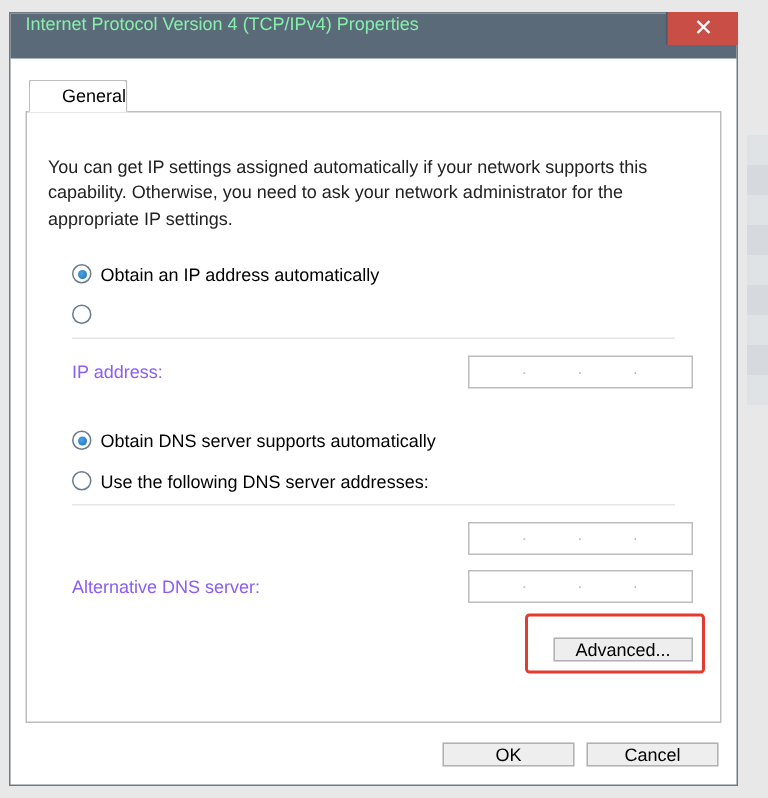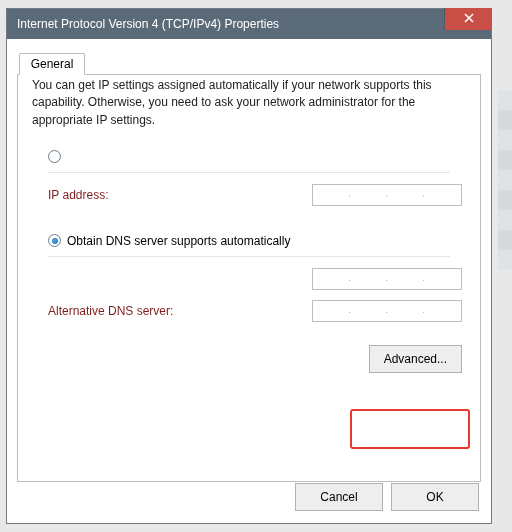--- a/index.html
+++ b/index.html
@@ -4,73 +4,73 @@
   <style>
     * { box-sizing: border-box; font-family: "Segoe UI", Tahoma, sans-serif; }
     body { margin: 0; background: #e8e8e8; width: 512px; height: 532px; overflow: hidden; position: relative; }
 
     .window {
       position: absolute; left: 6px; top: 8px; width: 486px; height: 516px;
       background: #fff; border: 1px solid #6f7a83;
       box-shadow: 0 0 0 1px rgba(255,255,255,.4) inset;
     }
     .titlebar {
-      height: 30px; background: #5b6a78; color: #ffffff;
-      display: flex; align-items: center; padding-left: 10px;
+      height: 30px; background: #5b6a78; color: #86efac;
+      display: flex; padding-left: 10px;
       font-size: 12px; position: relative;
     }
     .closebtn {
       position: absolute; right: -1px; top: -1px; width: 48px; height: 22px;
       background: #c94f46; color: #fff; display: flex; align-items: center; justify-content: center;
       border-left: 1px solid #4e5964;
     }
     .closebtn svg { width: 10px; height: 10px; }
 
     .client { position: absolute; left: 10px; top: 44px; right: 10px; bottom: 48px; }
 
     .tab {
       position: absolute; left: 2px; top: 0; width: 66px; height: 22px;
       background: #fff; border: 1px solid #bdbdbd; border-bottom: 1px solid #fff;
-      font-size: 12px; display: flex; align-items: center; justify-content: center;
+      font-size: 12px; display: flex; align-items: center; justify-content: flex-end;
       z-index: 2; border-radius: 2px 2px 0 0;
     }
     .panel {
       position: absolute; left: 0; top: 21px; right: 0; height: 408px;
       border: 1px solid #bdbdbd; background: #fff;
     }
 
-    .intro { font-size: 12px; color: #222; margin: 2px 14px 16px 14px; line-height: 1.45; }
+    .intro { font-size: 12px; color: #222; margin: 28px 14px 16px 14px; line-height: 1.45; }
 
     .group { margin: 0 18px 20px 18px; position: relative; }
     .row { display: flex; align-items: center; height: 23px; margin: 4px 0 4px 12px; }
     .radio {
       width: 13px; height: 13px; border: 1px solid #6b7b8b; border-radius: 50%;
       margin-right: 6px; display: inline-flex; align-items: center; justify-content: center;
       background: #fff;
     }
     .radio.checked::after {
       content: ""; width: 6px; height: 6px; border-radius: 50%;
       background: radial-gradient(circle at 40% 40%, #4aa3e8, #1c6fb3);
     }
     .radio-label { font-size: 12px; }
 
     .fieldrow { display: flex; align-items: center; height: 28px; margin: 4px 0 4px 12px; }
-    .fieldlabel { font-size: 12px; color: #7f1d1d; width: 200px; }
+    .fieldlabel { font-size: 12px; color: #8b5cf6; width: 200px; }
     .ipinput {
       width: 150px; height: 22px; border: 1px solid #bdbdbd; background: #fff;
       font-size: 12px; color: #bdbdbd; position: relative; margin-left: auto;
     }
     .ipinput span { position: absolute; top: 2px; font-size: 11px; color: #bdbdbd; }
     .ipinput .d1 { left: 35px; } .ipinput .d2 { left: 72px; } .ipinput .d3 { left: 109px; }
 
     .rule { border: none; border-top: 1px solid #e6e6e6; margin: 4px 12px 8px 12px; }
 
     .advrow { display: flex; justify-content: flex-end; margin: 0 18px 0 18px; }
     .btn {
-      height: 28px; min-width: 90px; padding: 0 14px; font-size: 12px;
+      height: 16px; min-width: 90px; padding: 0 14px; font-size: 12px;
       background: #eeeeee; border: 1px solid #b1b1b1; cursor: pointer;
       display: inline-flex; align-items: center; justify-content: center;
     }
 
     .highlight {
       position: absolute; border: 2px solid #e43a2f; border-radius: 3px;
       right: 10px; top: 334px; width: 120px; height: 40px; pointer-events: none;
     }
 
     .footer {
@@ -102,37 +102,45 @@
   <div class="client">
     <div class="tab">
       <span>General</span>
     </div>
 
     <div class="panel">
       <div class="intro">You can get IP settings assigned automatically if your network supports this capability. Otherwise, you need to ask your network administrator for the appropriate IP settings.</div>
 
       <div class="group">
         <div class="row">
+          <span class="radio checked"></span>
+          <span class="radio-label">Obtain an IP address automatically</span>
+        </div>
+        <div class="row">
           <span class="radio"></span>
         </div>
         <hr class="rule">
         <div class="fieldrow">
           <span class="fieldlabel">IP address:</span>
           <div class="ipinput">
             <span class="d1">.</span>
             <span class="d2">.</span>
             <span class="d3">.</span>
           </div>
         </div>
       </div>
 
       <div class="group">
         <div class="row">
           <span class="radio checked"></span>
           <span class="radio-label">Obtain DNS server supports automatically</span>
+        </div>
+        <div class="row">
+          <span class="radio"></span>
+          <span class="radio-label">Use the following DNS server addresses:</span>
         </div>
         <hr class="rule">
         <div class="fieldrow">
           <div class="ipinput">
             <span class="d1">.</span>
             <span class="d2">.</span>
             <span class="d3">.</span>
           </div>
         </div>
         <div class="fieldrow">
@@ -151,19 +159,19 @@
         </div>
       </div>
 
       <div class="highlight"></div>
 
     </div>
   </div>
 
   <div class="footer">
     <div class="btn">
-      <span>Cancel</span>
+      <span>OK</span>
     </div>
     <div class="btn">
-      <span>OK</span>
+      <span>Cancel</span>
     </div>
   </div>
 </div>
 
 </body></html>

